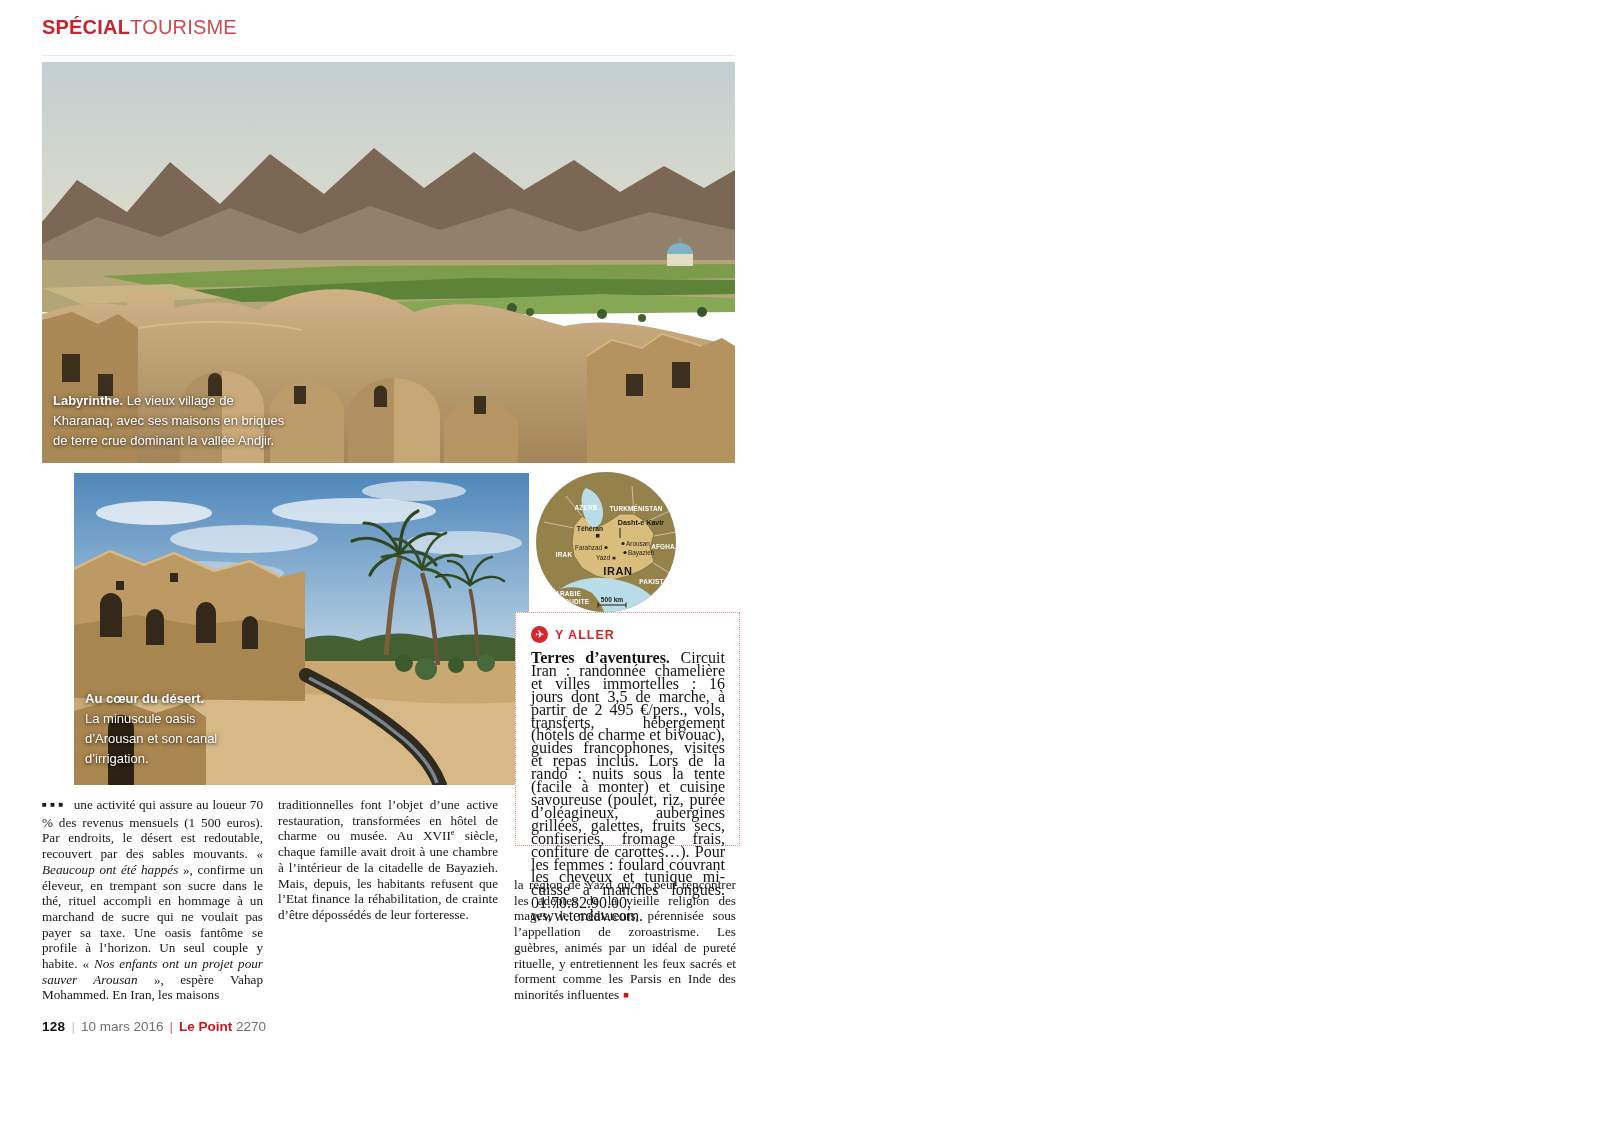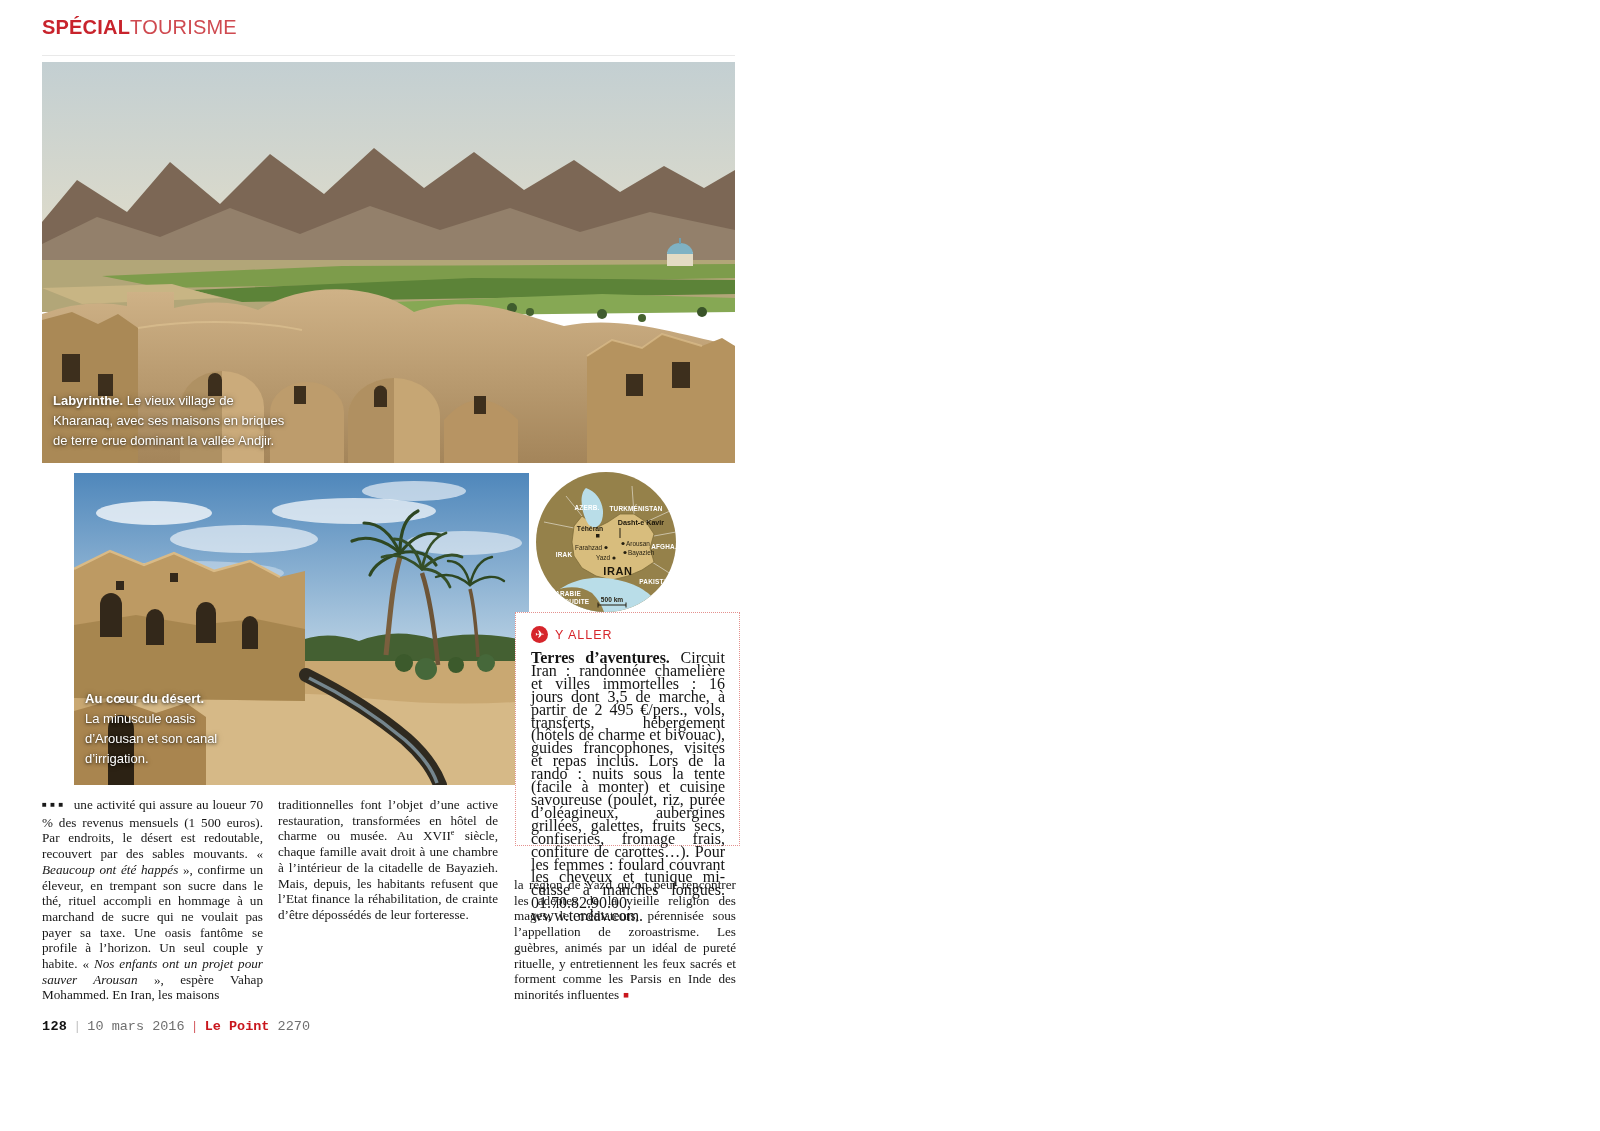--- a/index.html
+++ b/index.html
@@ -49,21 +49,21 @@
     border:1px dotted #e4918e; padding:13px 14px 10px 15px; background:#fff;
   }
   .go-head { display:flex; align-items:center; gap:7px; margin-bottom:9px; }
   .plane-badge {
     width:17px; height:17px; border-radius:50%; background:#d6252b; color:#fff;
     font-size:11px; line-height:17px; text-align:center; flex:0 0 auto;
     font-family:"DejaVu Sans", sans-serif;
   }
   .go-title {
     font-family:"Liberation Sans", sans-serif; color:#d6252b;
-    font-size:12.5px; font-weight:400; letter-spacing:1px;
+    font-size:12.5px; font-weight:700; letter-spacing:1px;
   }
   .go-body { font-size:16px; line-height:12.9px; text-align:justify; color:#141414; }
   .go-body strong { font-weight:700; }
 
   
   .col {
     position:absolute; top:797px; width:221px;
     font-size:13.2px; line-height:15.7px; text-align:justify; color:#171717;
   }
   .col-1 { left:42px; }
@@ -71,21 +71,21 @@
   .col-3 { left:514px; top:877px; width:222px; }
   .col p + p { text-indent:12px; }
   .lead-marker { font-size:8px; letter-spacing:3px; color:#1a1a1a; position:relative; top:-2px; margin-right:7px; }
   .end-marker  { color:#c9161d; font-size:9.5px; margin-left:4px; position:relative; top:-1px; }
   .col i, .go-body i { font-style:italic;margin-top:27px; }
   sup { font-size:.62em; vertical-align:super; line-height:0; }
 
   
   .folio {
     position:absolute; left:42px; top:1019px;
-    font-family:Liberation Mono, monospace; font-size:13.5px; color:#6f6f6f;
+    font-family:Liberation Sans, sans-serif; font-size:13.5px; color:#6f6f6f;
   }
   .folio .pg    { color:#111; font-weight:800; letter-spacing:.3px; }
   .folio .sep1  { color:#c5c5c5; margin:0 6px; }
   .folio .sep2  { color:#d6666b; margin:0 6px; }
   .folio .brand { color:#c9161d; font-weight:800; }
 </style>
 </head>
 <body>
 
 <div class="page">

